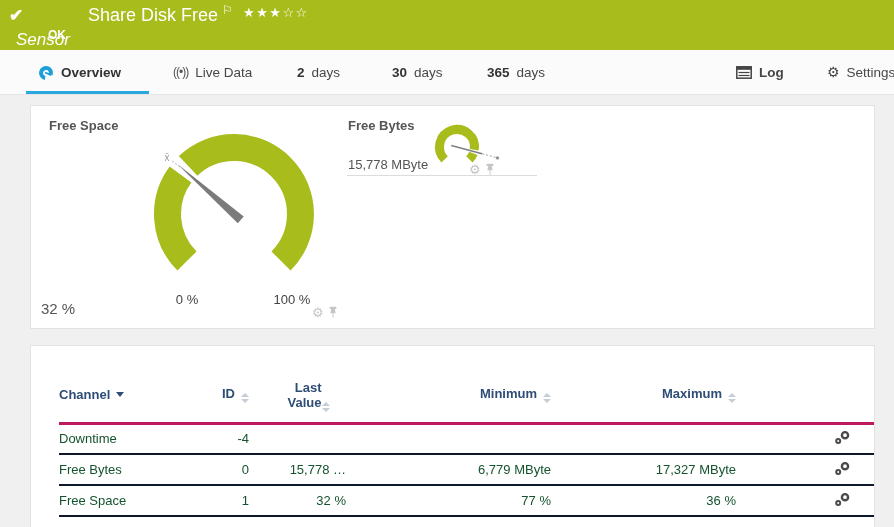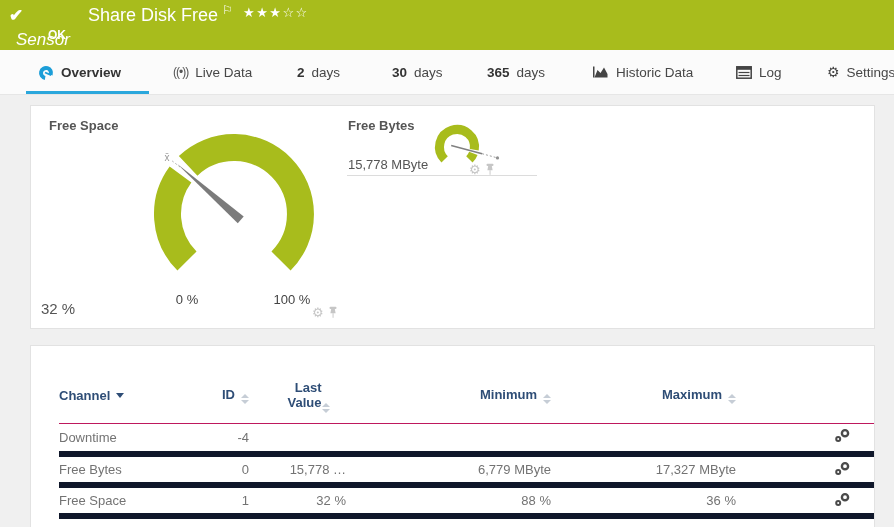--- a/index.html
+++ b/index.html
@@ -21,21 +21,21 @@
 
   
   .tabbar { position:absolute; left:0; top:50px; width:894px; height:45px; background:#fbfbfb; border-bottom:1px solid #e6e6e6; }
   .tab { position:absolute; top:0; height:44px; display:flex; align-items:center; gap:7px;
          font-size:13.5px; color:#474747; cursor:pointer; white-space:nowrap; }
   .tab b { color:#333; font-weight:bold; }
   .tab.active { color:#333; font-weight:bold; }
   .tab-underline { position:absolute; left:26px; top:41px; width:123px; height:3px; background:#2aa7dc; }
   .t-overview { left:38px; } .t-live { left:173px; } .t-2d { left:297px; }
   .t-30d { left:392px; } .t-365d { left:487px; } .t-historic { left:592px; }
-  .t-log { left:736px; } .t-settings { left:827px; }
+  .t-log { left:736px;font-weight:bold; } .t-settings { left:827px; }
   .tab .gear-glyph { font-size:14px; color:#444; }
   .live-glyph { font-size:12px; color:#555; letter-spacing:-1px; }
 
   
   .panel { position:absolute; background:#fff; border:1px solid #e2e2e2; }
   .panel-gauges { left:30px; top:105px; width:845px; height:224px; }
   .panel-table  { left:30px; top:345px; width:845px; height:182px; border-bottom:none; overflow:hidden; }
 
   .g-title { position:absolute; font-size:13px; font-weight:bold; color:#555; }
   .fs-title { left:18px; top:12px; }
@@ -46,22 +46,22 @@
   .fb-val  { position:absolute; left:317px; top:51px; font-size:13px; color:#555; }
   .fb-line { position:absolute; left:316px; top:69px; width:190px; height:1px; background:#dcdcdc; }
   .mini-icons { position:absolute; display:flex; align-items:center; gap:4px; color:#c6c6c6; }
   .ic-main { left:281px; top:200px; }
   .ic-fb   { left:438px; top:57px; }
   .mini-icons .gear-sm { font-size:13px; line-height:13px; cursor:pointer; }
 
   
   table.channels { margin:22px 0 0 28px; width:817px; border-collapse:collapse; table-layout:fixed; }
   .channels th { height:55px; vertical-align:middle; font-size:13px; font-weight:bold;
-                 color:#2e4d76; border-bottom:1px solid #be185d; cursor:pointer; }
-  .channels td { height:31px; font-size:13px; color:#737373; border-bottom:6px solid #0f172a;margin-top:12px; }
+                 color:#2e4d76; border-bottom:3px solid #be185d; cursor:pointer; }
+  .channels td { height:31px; font-size:13px; color:#14532d; border-bottom:2px solid #0f172a;margin-top:12px; }
   .col-channel { width:140px; text-align:left; }
   .col-id { width:50px; text-align:right; }
   .col-last { width:97px; text-align:right; }
   .col-min { width:205px; text-align:right; }
   .col-max { width:185px; text-align:right; }
   .col-act { width:140px; text-align:right; padding-right:25px; }
   th.col-last { text-align:center; position:relative; }
   th.col-last .wrapbox { display:inline-block; width:48px; text-align:right; line-height:15px; vertical-align:middle; }
   th.col-last .sort { position:absolute; right:16px; bottom:10px; }
 
@@ -103,27 +103,20 @@
       <b>2</b>
       <span>days</span>
     </div>
     <div class="tab t-30d">
       <b>30</b>
       <span>days</span>
     </div>
     <div class="tab t-365d">
       <b>365</b>
       <span>days</span>
-    </div>
-    <div class="tab t-historic">
-      <svg width="17" height="14" viewBox="0 0 17 14">
-        <rect x="1" y="1.5" width="1.5" height="11" fill="#444"></rect>
-        <path d="M2.5 12.5 L5.5 5 L8.5 8 L12 2.5 L15.5 9 L15.5 12.5 Z" fill="#444"></path>
-      </svg>
-      <span>Historic Data</span>
     </div>
     <div class="tab t-log">
       <svg width="16" height="13" viewBox="0 0 16 13">
         <rect x="0.8" y="0.8" width="14.4" height="11.4" fill="none" stroke="#444" stroke-width="1.5"></rect>
         <rect x="0.8" y="0.8" width="14.4" height="3" fill="#444"></rect>
         <line x1="2.5" y1="6.5" x2="13.5" y2="6.5" stroke="#444" stroke-width="1.2"></line>
         <line x1="2.5" y1="9.5" x2="13.5" y2="9.5" stroke="#444" stroke-width="1.2"></line>
       </svg>
       <span>Log</span>
     </div>
@@ -244,21 +237,21 @@
             <svg class="row-gear" width="17" height="15" viewBox="0 0 17 15">
               <circle cx="11" cy="5.2" r="3.1" fill="none" stroke="#4a4a4a" stroke-width="2.4"></circle>
               <circle cx="4.2" cy="11" r="2" fill="none" stroke="#4a4a4a" stroke-width="2"></circle>
             </svg>
           </td>
         </tr>
         <tr>
           <td class="col-channel">Free Space</td>
           <td class="col-id">1</td>
           <td class="col-last">32 %</td>
-          <td class="col-min">88 %</td>
+          <td class="col-min">77 %</td>
           <td class="col-max">36 %</td>
           <td class="col-act">
             <svg class="row-gear" width="17" height="15" viewBox="0 0 17 15">
               <circle cx="11" cy="5.2" r="3.1" fill="none" stroke="#4a4a4a" stroke-width="2.4"></circle>
               <circle cx="4.2" cy="11" r="2" fill="none" stroke="#4a4a4a" stroke-width="2"></circle>
             </svg>
           </td>
         </tr>
       </tbody>
     </table>

